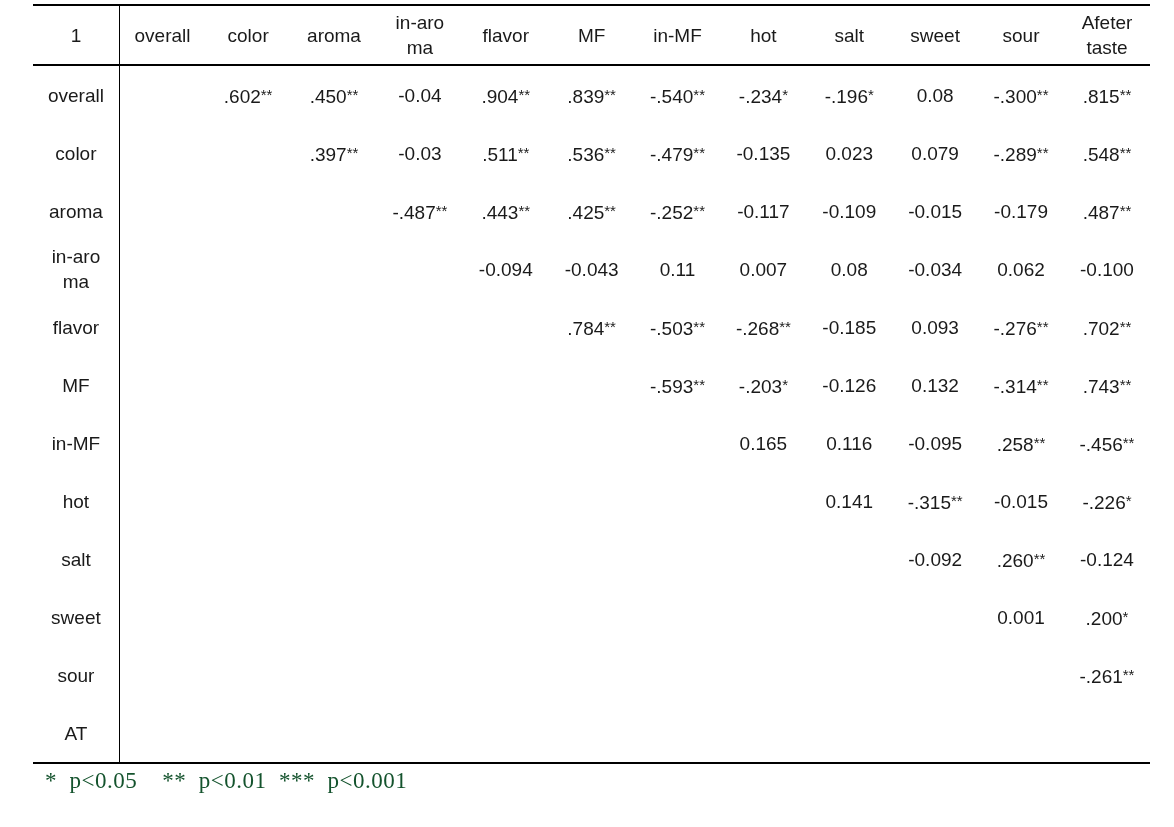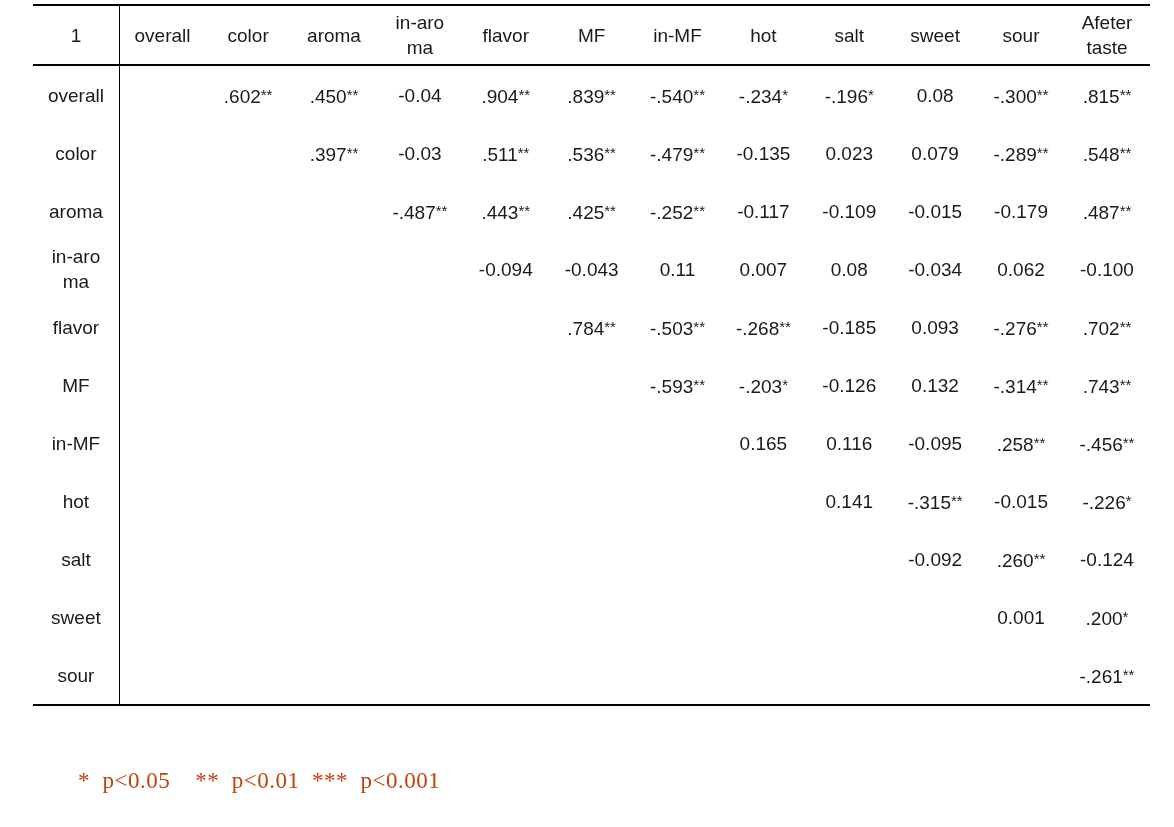--- a/index.html
+++ b/index.html
@@ -94,24 +94,23 @@
     white-space: nowrap;
   }
 
   
   .footnote {
     position: absolute;
     left: 45px;
     top: 768px;
     font-family: "Liberation Serif", serif;
     font-size: 23px;
-    color: #c2410c;
+    color: #14532d;
     letter-spacing: 0.5px;
     white-space: pre;
-    margin-left: 33px;
   }
 </style>
 </head>
 <body>
 
 <div class="page">
 
   <div class="table-wrap">
     <table class="corr">
       <colgroup>
@@ -314,19 +313,34 @@
             <td></td>
             <td></td>
             <td></td>
             <td></td>
             <td></td>
             <td></td>
             <td></td>
             <td></td>
             <td><span class="val">-.261<span class="sig">**</span></span></td>
           </tr>
+          <tr>
+            <td class="rowlabel vrule">AT</td>
+            <td></td>
+            <td></td>
+            <td></td>
+            <td></td>
+            <td></td>
+            <td></td>
+            <td></td>
+            <td></td>
+            <td></td>
+            <td></td>
+            <td></td>
+            <td></td>
+          </tr>
         </tbody>
     </table>
   </div>
 
   <div class="footnote">*  p&lt;0.05    **  p&lt;0.01  ***  p&lt;0.001</div>
 
 </div>
 
 </body></html>

